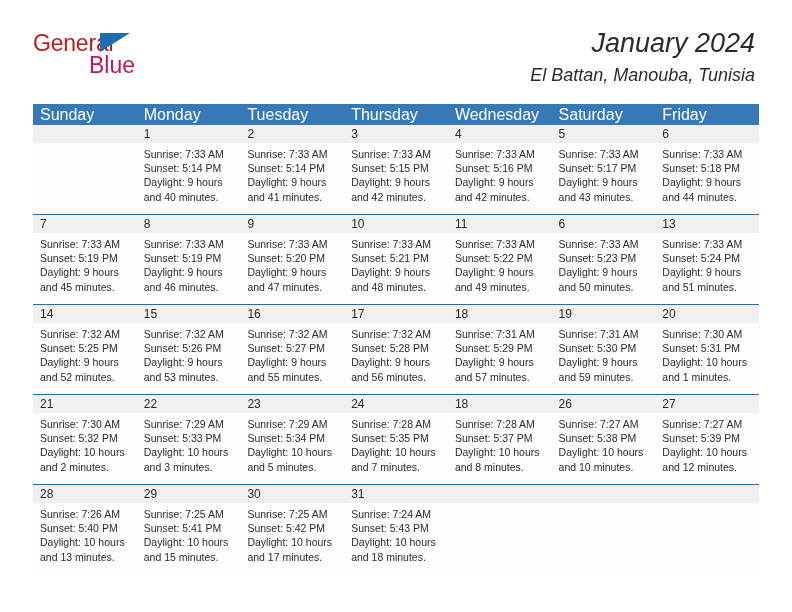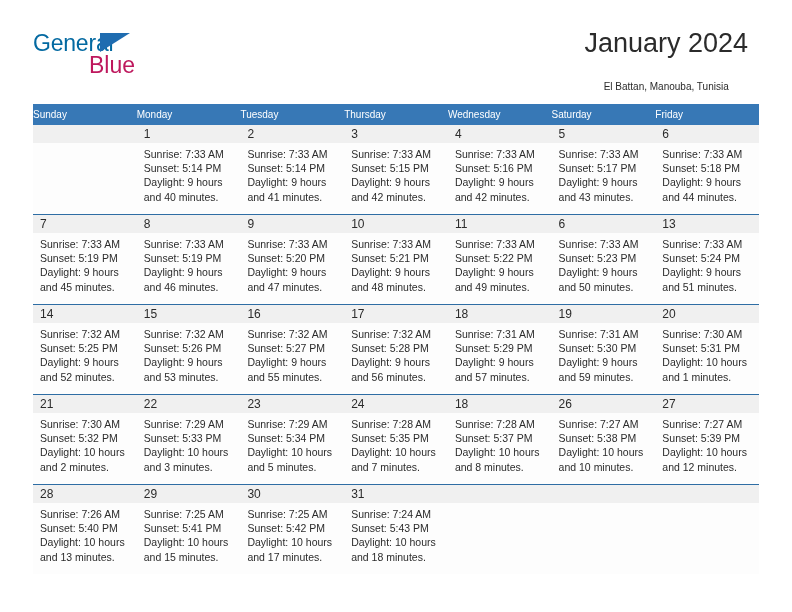--- a/index.html
+++ b/index.html
@@ -37,21 +37,21 @@
     top: 4px;
     width: 220px;
     height: 56px;
   }
   .logo-general {
     position: absolute;
     left: 0;
     top: 0;
     font-size: 23px;
     letter-spacing: -0.2px;
-    color: #0369a1;
+    color: #b91c1c;
     line-height: 26px;
     white-space: nowrap;
   }
   .logo-tri {
     position: absolute;
     left: 67px;
     top: 3px;
     width: 0;
     height: 0;
     border-left: 30px solid #1f6cb0;
@@ -62,33 +62,34 @@
     left: 56px;
     top: 22px;
     font-size: 23px;
     color: #be185d;
     line-height: 26px;
     white-space: nowrap;
   }
 
   .title-block {
     position: absolute;
-    right: 11px;
+    right: 4px;
     top: 0;
     text-align: right;
+    font-style: italic;
   }
   .cal-title {
     font-size: 27px;
     color: #2b2b2b;
     line-height: 34px;
     white-space: nowrap;
   }
   .cal-subtitle {
-    margin-top: 18px;
-    font-size: 10px;
+    margin-top: 6px;
+    font-size: 18px;
     color: #2b2b2b;
     line-height: 18px;
     white-space: nowrap;
     text-align: center;
   }
 
   
   .calendar {
     position: absolute;
     left: 33px;
@@ -97,22 +98,23 @@
   }
 
   .dow-row {
     display: flex;
     background: #3778b6;
     height: 21px;
   }
   .dow {
     flex: 1 1 0;
     color: #ffffff;
-    font-size: 10px;
+    font-size: 16px;
     line-height: 21px;
+    padding-left: 7px;
     box-sizing: border-box;
     white-space: nowrap;
   }
 
   .week {
     display: flex;
     border-top: 1.4px solid #2e6da4;
     box-sizing: border-box;
   }
   .week.first {

